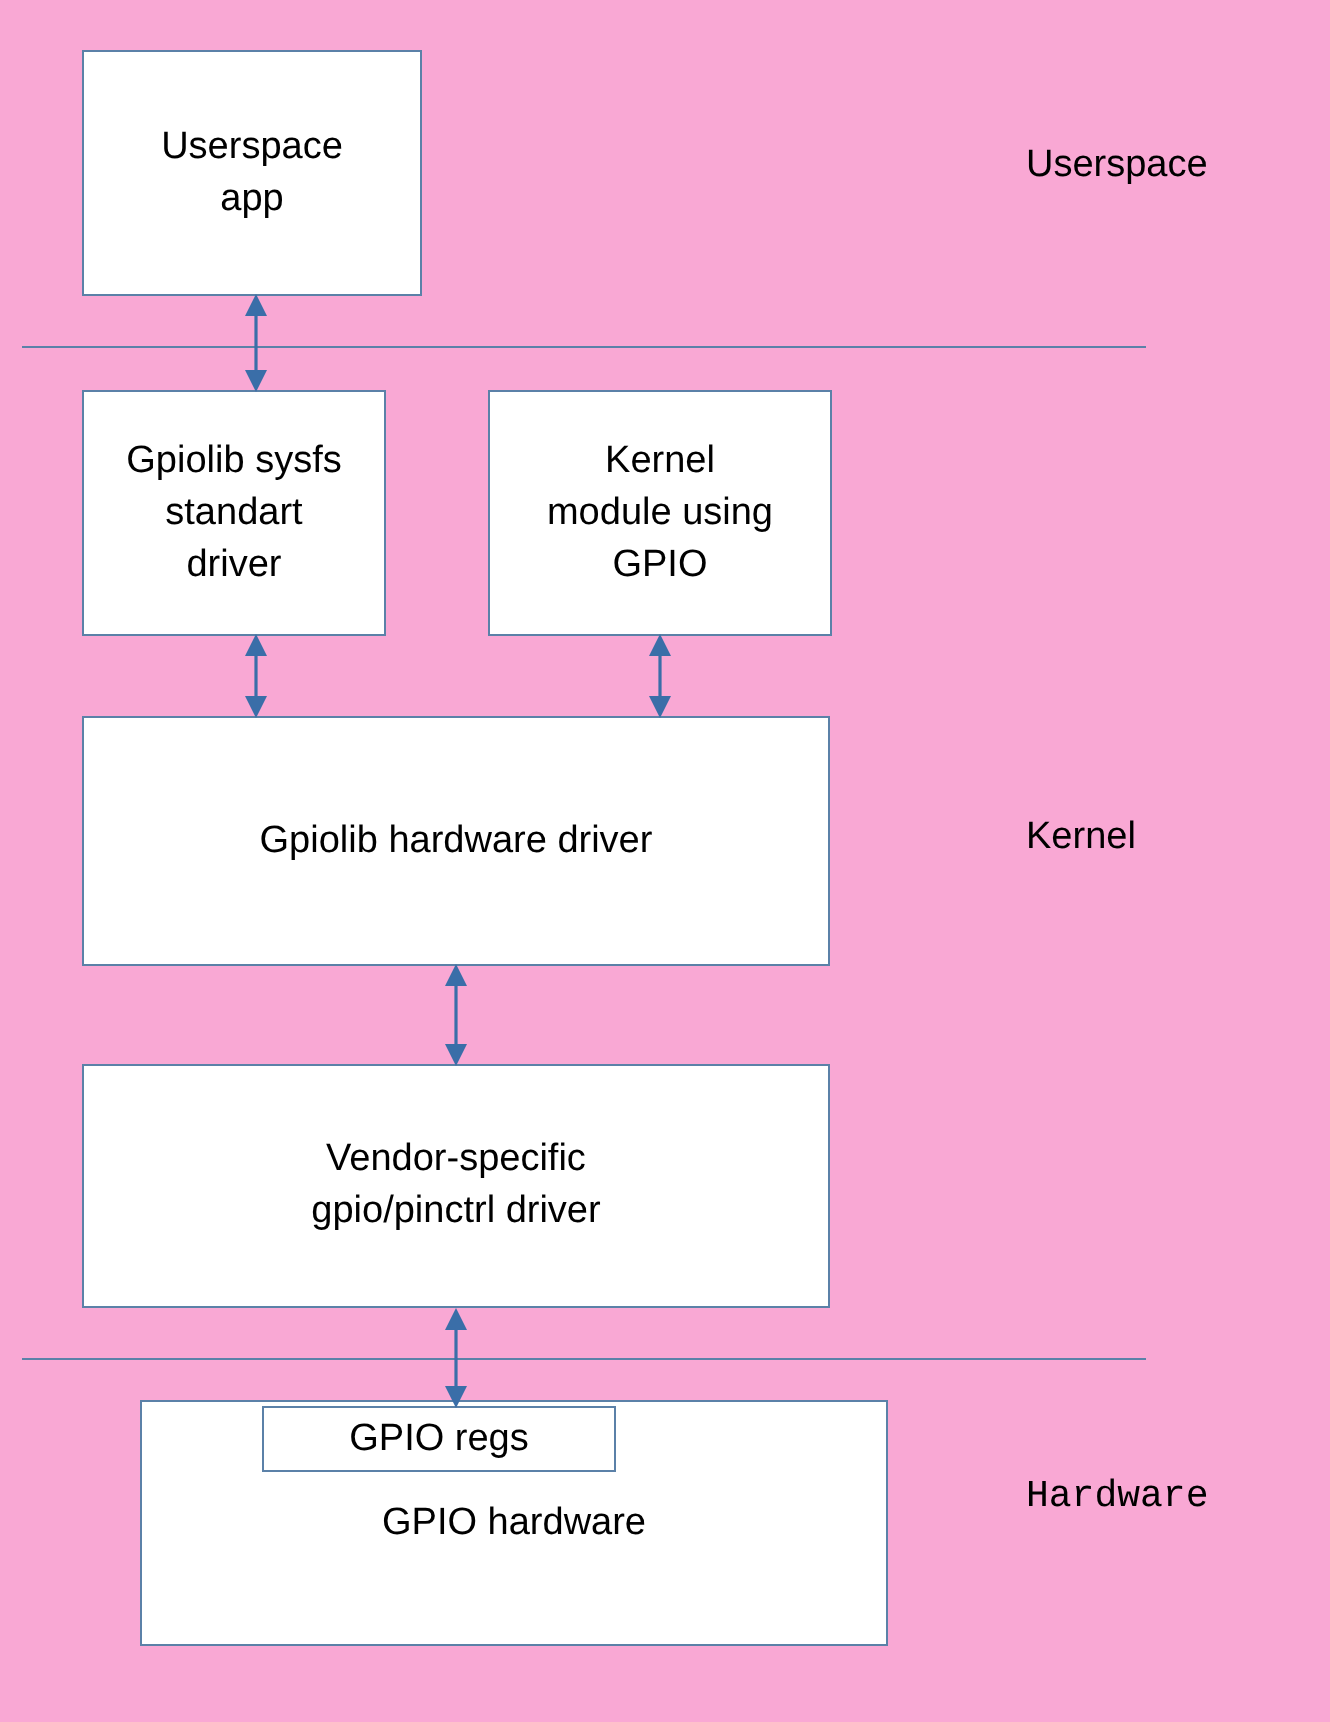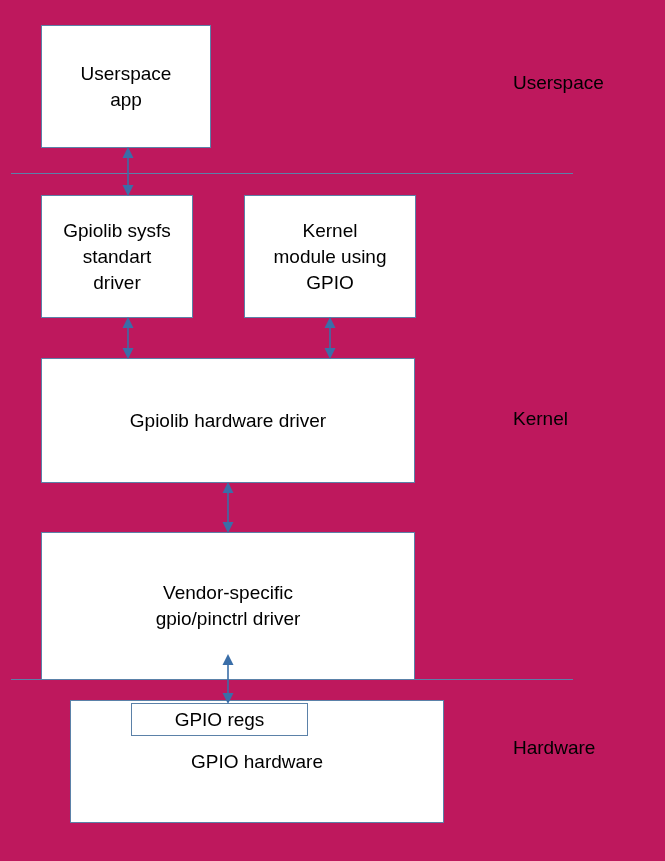--- a/index.html
+++ b/index.html
@@ -4,21 +4,21 @@
 <style>
   html, body {
     margin: 0;
     padding: 0;
     background: #ffffff;
   }
   #canvas {
     position: relative;
     width: 665px;
     height: 861px;
-    background: #be185d;
+    background: #f9a8d4;
     font-family: "Liberation Sans", sans-serif;
     overflow: hidden;
   }
   .box {
     position: absolute;
     box-sizing: border-box;
     border: 1px solid #5b81a8;
     background: #ffffff;
     display: flex;
     align-items: center;
@@ -75,42 +75,42 @@
   <div class="box" style="left:244px; top:195px; width:172px; height:123px;">
     <span class="box-label">Kernel
 module using
 GPIO</span>
   </div>
 
   <div class="box" style="left:41px; top:358px; width:374px; height:125px;">
     <span class="box-label">Gpiolib hardware driver</span>
   </div>
 
-  <div class="box" style="left:41px; top:532px; width:374px; height:148px;">
+  <div class="box" style="left:41px; top:532px; width:374px; height:122px;">
     <span class="box-label">Vendor-specific
 gpio/pinctrl driver</span>
   </div>
 
   <div class="box box-top-label" style="left:41px; top:700px; width:374px; height:123px; padding-top:48px;margin-left:29px;">
     <span class="box-label">GPIO hardware</span>
   </div>
 
   <div class="box" style="left:131px; top:703px; width:177px; height:33px;">
     <span class="box-label">GPIO regs</span>
   </div>
 
   <div class="divider" style="left:11px; top:173px; width:562px;"></div>
 
   <div class="divider" style="left:11px; top:679px; width:562px;"></div>
 
   <div class="zone-label" style="left:513px; top:72px;">Userspace</div>
 
   <div class="zone-label" style="left:513px; top:408px;">Kernel</div>
 
-  <div class="zone-label" style="left:513px; top:737px;">Hardware</div>
+  <div class="zone-label" style="left:513px; top:737px;font-family:Liberation Mono, monospace;">Hardware</div>
 
   <div class="connector" style="left:118px; top:147px; width:20px; height:49px;">
     <svg width="20" height="49" viewBox="0 0 20 49">
       <line x1="10" y1="6" x2="10" y2="43" stroke="#3a6ea8" stroke-width="1.6"></line>
       <polygon points="10,0 15.5,11 4.5,11" fill="#3a6ea8"></polygon>
       <polygon points="10,49 15.5,38 4.5,38" fill="#3a6ea8"></polygon>
     </svg>
   </div>
 
   <div class="connector" style="left:118px; top:317px; width:20px; height:42px;">

